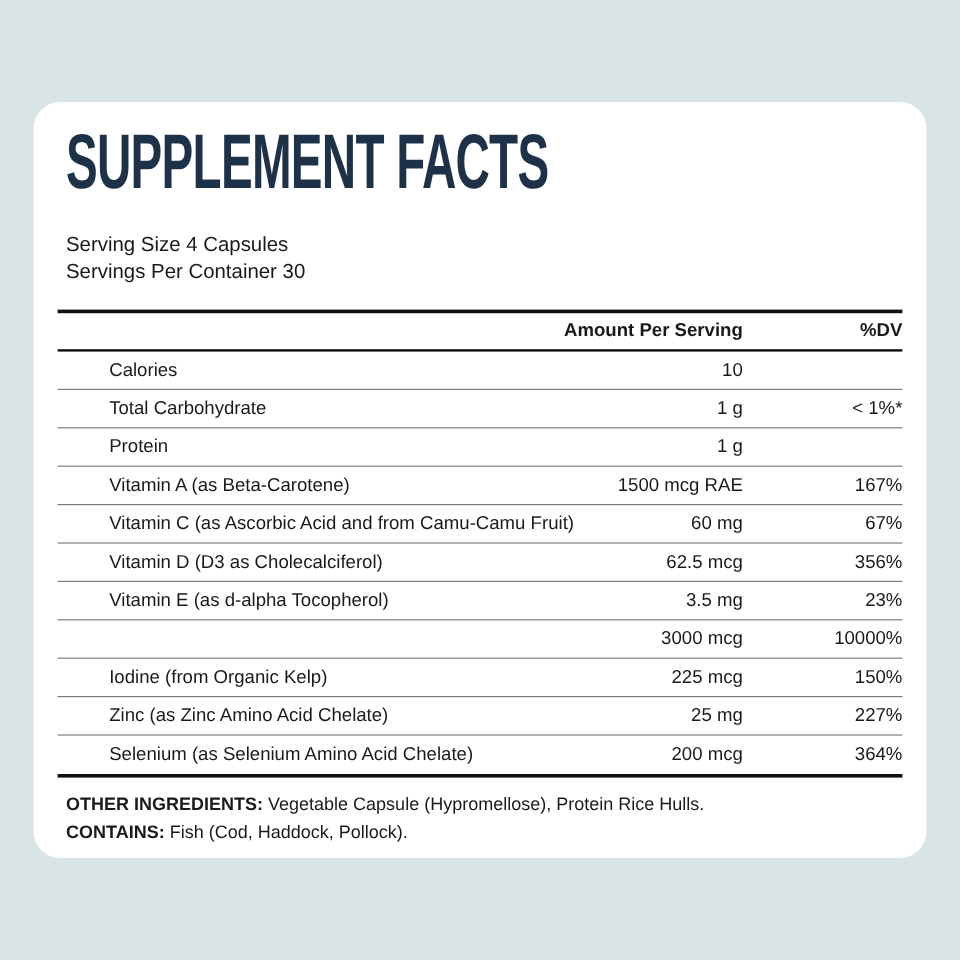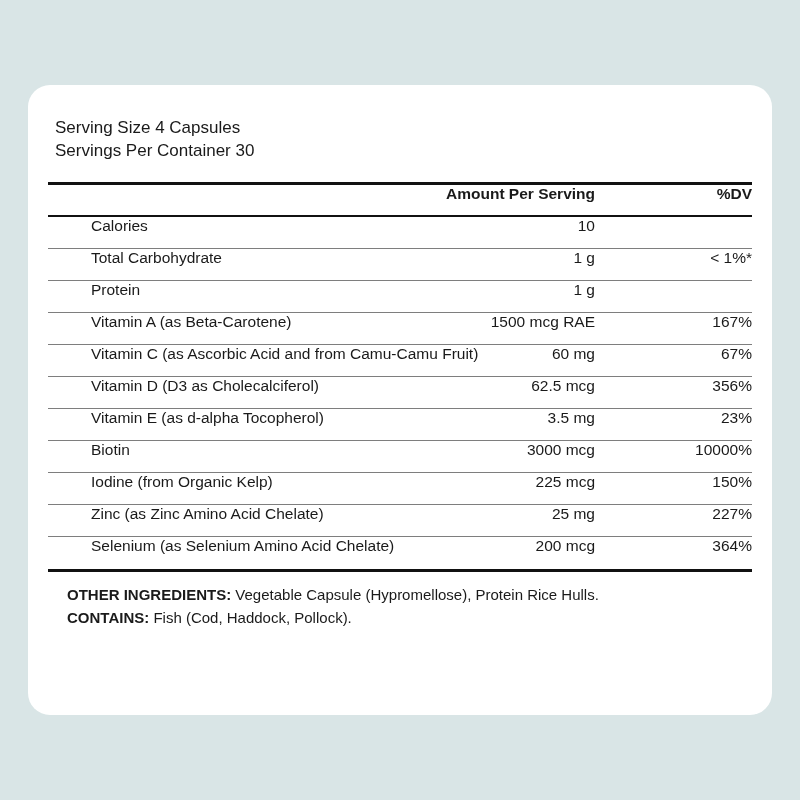--- a/index.html
+++ b/index.html
@@ -50,42 +50,44 @@
   .rule-thick {
     height: 0;
     border-top: 3px solid var(--rule, #111111);
   }
   .rule-med {
     height: 0;
     border-top: 2px solid var(--rule, #111111);
   }
   .row {
     display: flex;
-    align-items: flex-start;
+    align-items: center;
     height: 32px;
     box-sizing: border-box;
-    gap: 24px;
   }
   .row.header { height: 30px; font-weight: 700; }
   #rows .row:not(:last-child) { border-bottom: 1px solid var(--divider, #7e7e7e); }
   .cell.name { flex: 1 1 auto; padding-left: 7px; white-space: nowrap; margin-left: 36px; }
   .cell.amount { flex: 0 0 auto; margin-left: auto; text-align: right; white-space: nowrap; }
   .cell.dv { flex: 0 0 86px; width: 86px; text-align: right; white-space: nowrap; padding-left: 47px; }
   .footer {
     margin: 11px 20px 0 27px;
     font-size: 15px;
     line-height: 1.55;
   }
-  .footer b { font-weight: 700; margin-left: 12px; }
+  .footer b { font-weight: 700; }
 </style>
 </head>
 <body>
 
 <div class="card">
 
+  <div class="title-wrap">
+    <span class="title">SUPPLEMENT FACTS</span>
+  </div>
 
   <div class="serving">
     <div>Serving Size 4 Capsules</div>
     <div>Servings Per Container 30</div>
   </div>
 
   <div class="facts">
     <div class="rule-thick"></div>
 
     <div class="row header">
@@ -126,21 +128,20 @@
           <span class="cell name">Vitamin D (D3 as Cholecalciferol)</span>
           <span class="cell amount">62.5 mcg</span>
           <span class="cell dv">356%</span>
         </div>
         <div class="row">
           <span class="cell name">Vitamin E (as d-alpha Tocopherol)</span>
           <span class="cell amount">3.5 mg</span>
           <span class="cell dv">23%</span>
         </div>
         <div class="row">
-          <span class="cell name">Biotin</span>
           <span class="cell amount">3000 mcg</span>
           <span class="cell dv">10000%</span>
         </div>
         <div class="row">
           <span class="cell name">Iodine (from Organic Kelp)</span>
           <span class="cell amount">225 mcg</span>
           <span class="cell dv">150%</span>
         </div>
         <div class="row">
           <span class="cell name">Zinc (as Zinc Amino Acid Chelate)</span>

